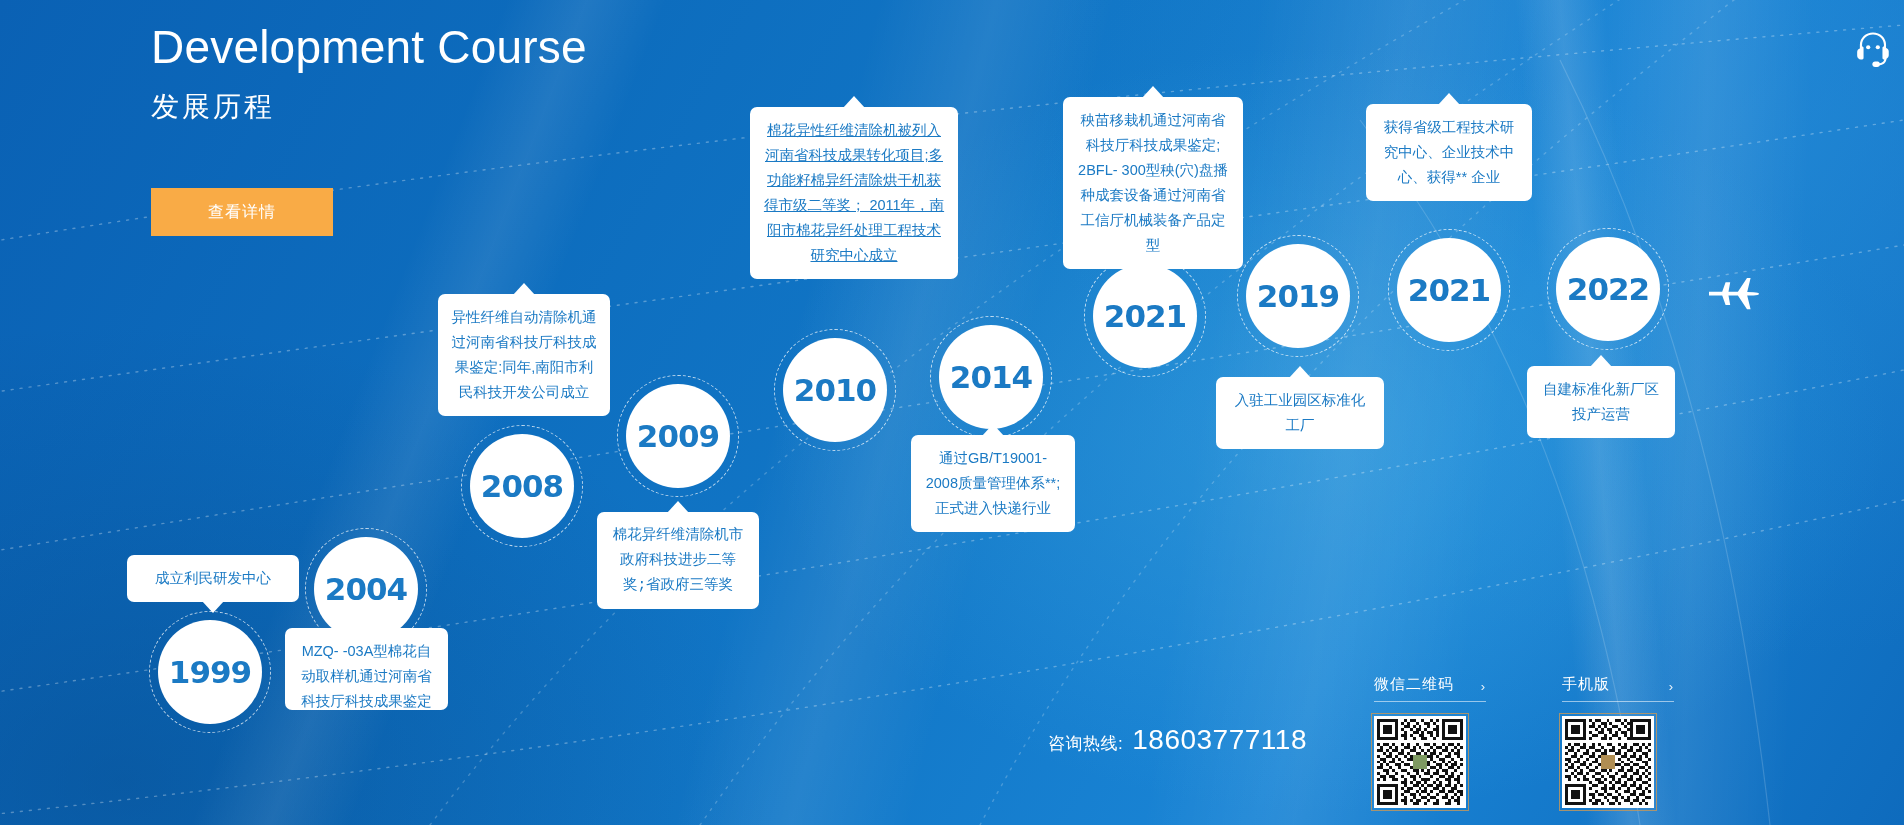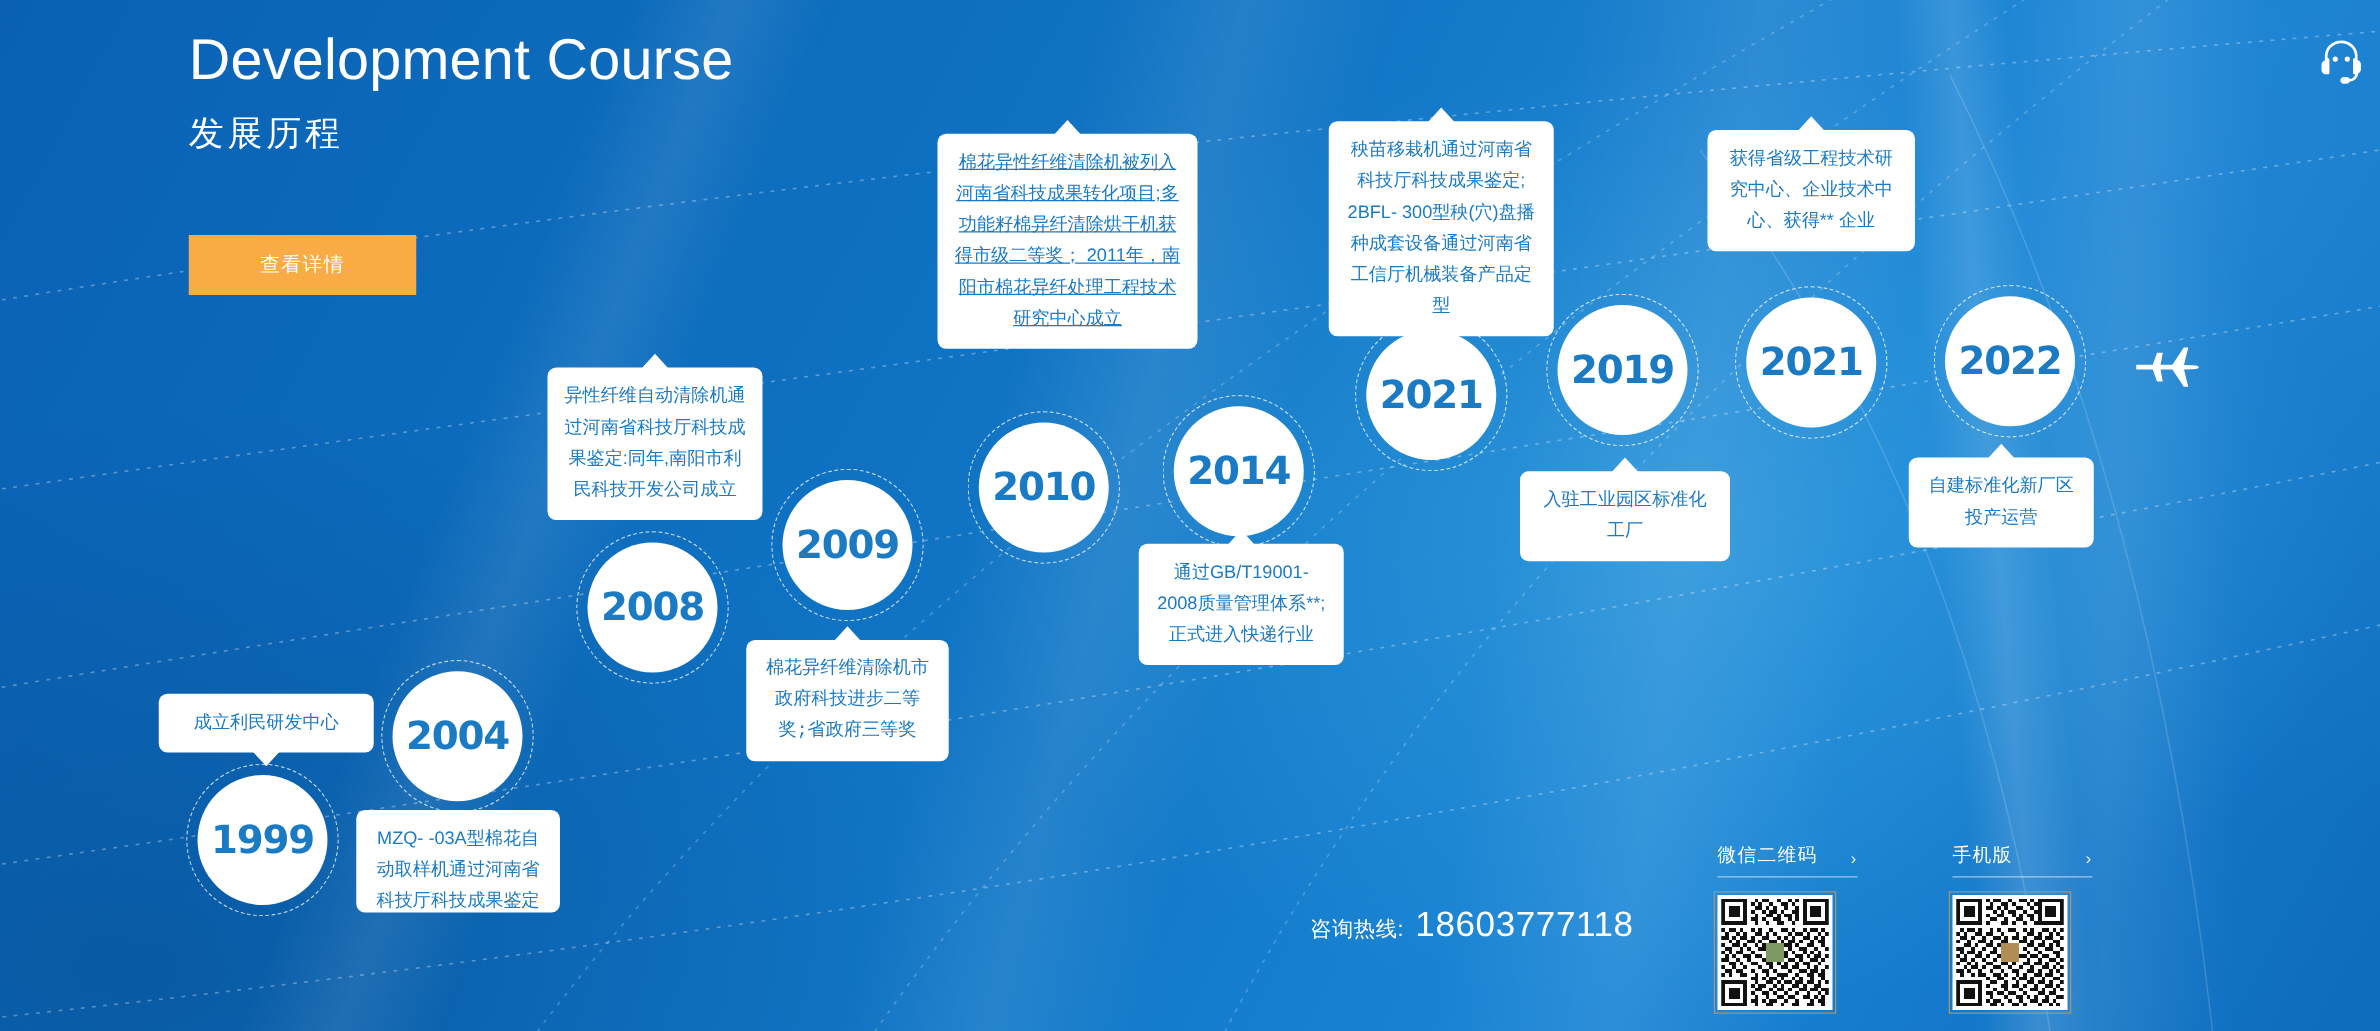--- a/index.html
+++ b/index.html
@@ -191,21 +191,21 @@
     </div>
     <div class="year-circle" style="left:158px; top:620px;">
       <span>1999</span>
     </div>
   </div>
 
   <div class="node">
     <div class="year-circle" style="left:314px; top:537px;">
       <span>2004</span>
     </div>
-    <div class="card" style="left:285px; top:648px; width:163px; height:82px; overflow:hidden;">
+    <div class="card" style="left:285px; top:628px; width:163px; height:82px; overflow:hidden;">
       <span class="arrow-up"></span>
       <span>MZQ- -03A型棉花自动取样机通过河南省科技厅科技成果鉴定</span>
     </div>
   </div>
 
   <div class="node">
     <div class="card" style="left:438px; top:294px; width:172px;">
       <span class="arrow-up"></span>
       <span>异性纤维自动清除机通过河南省科技厅科技成果鉴定:同年,南阳市利民科技开发公司成立</span>
     </div>

